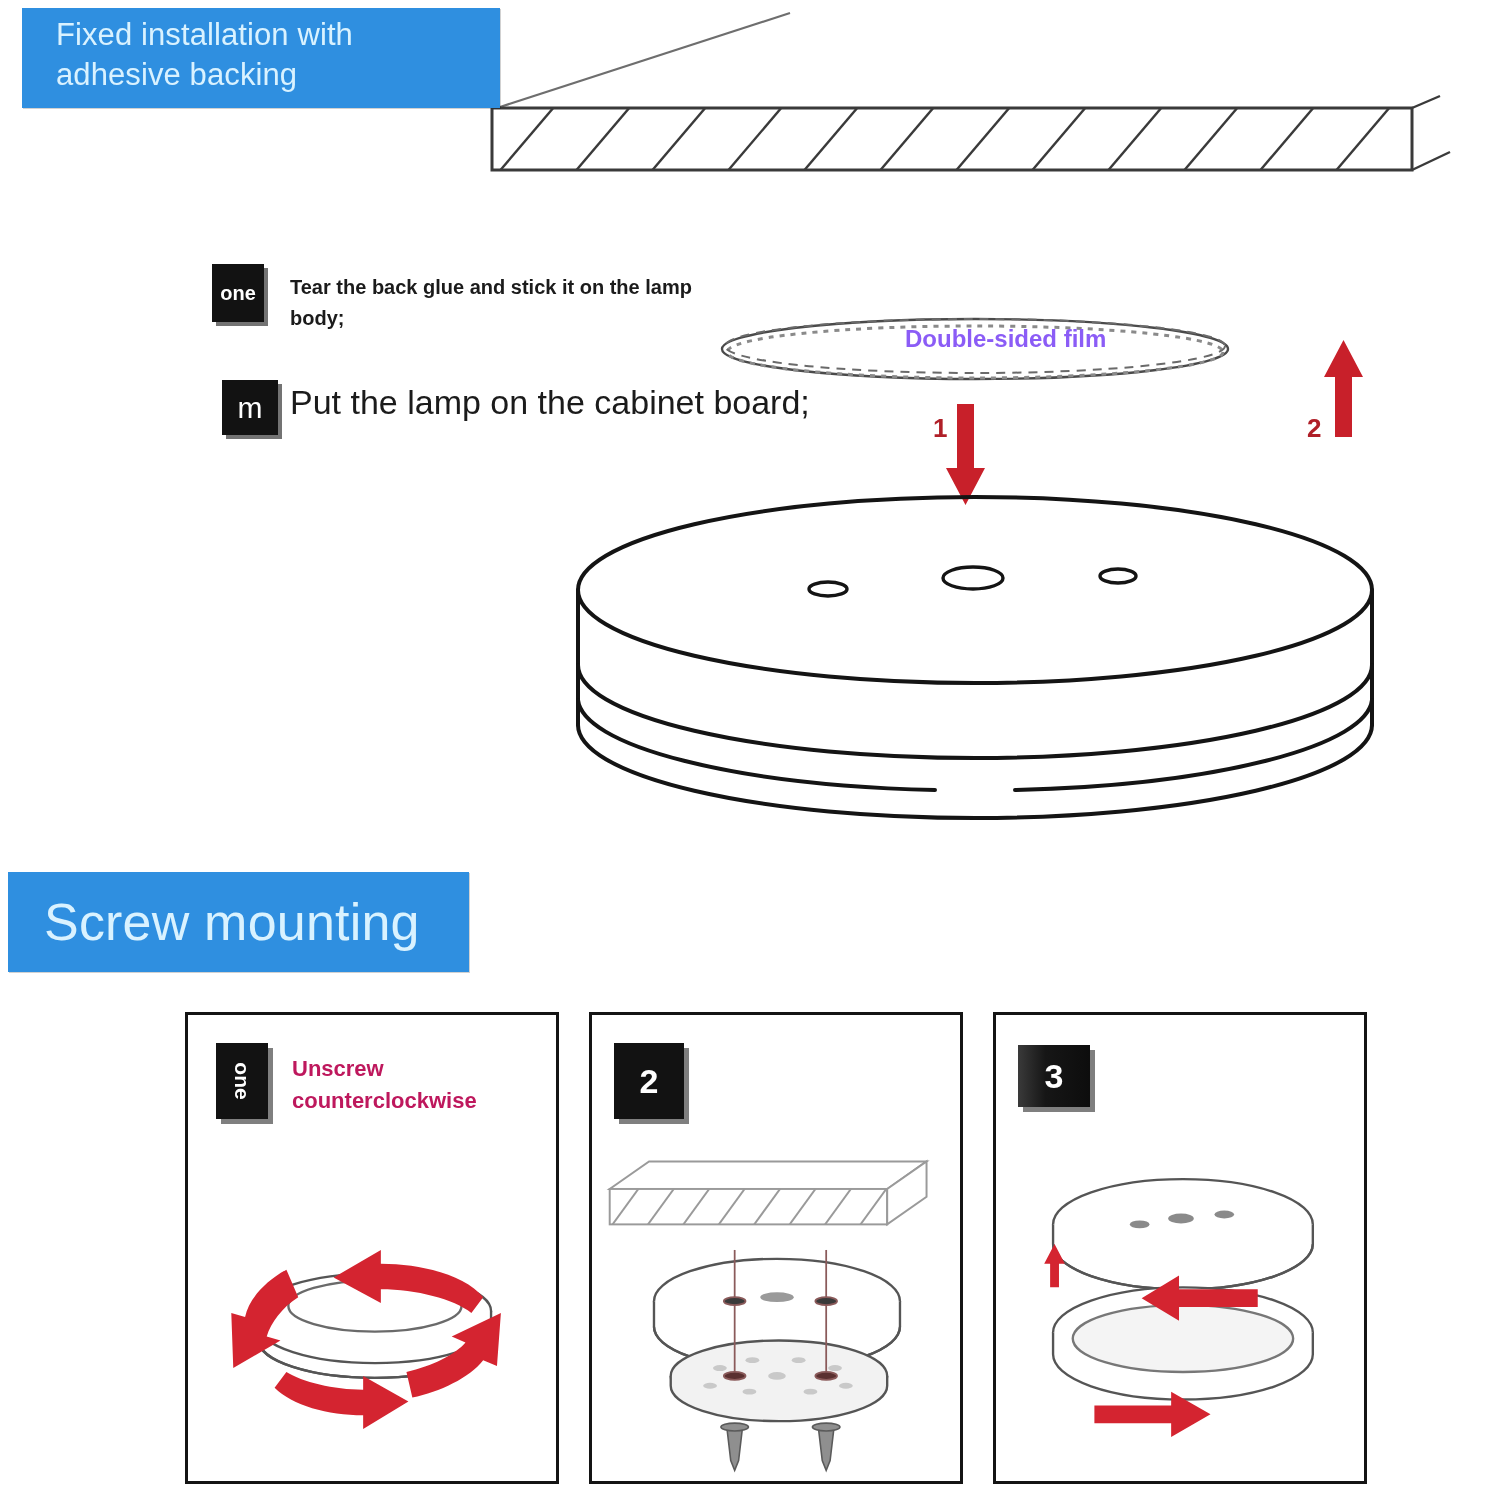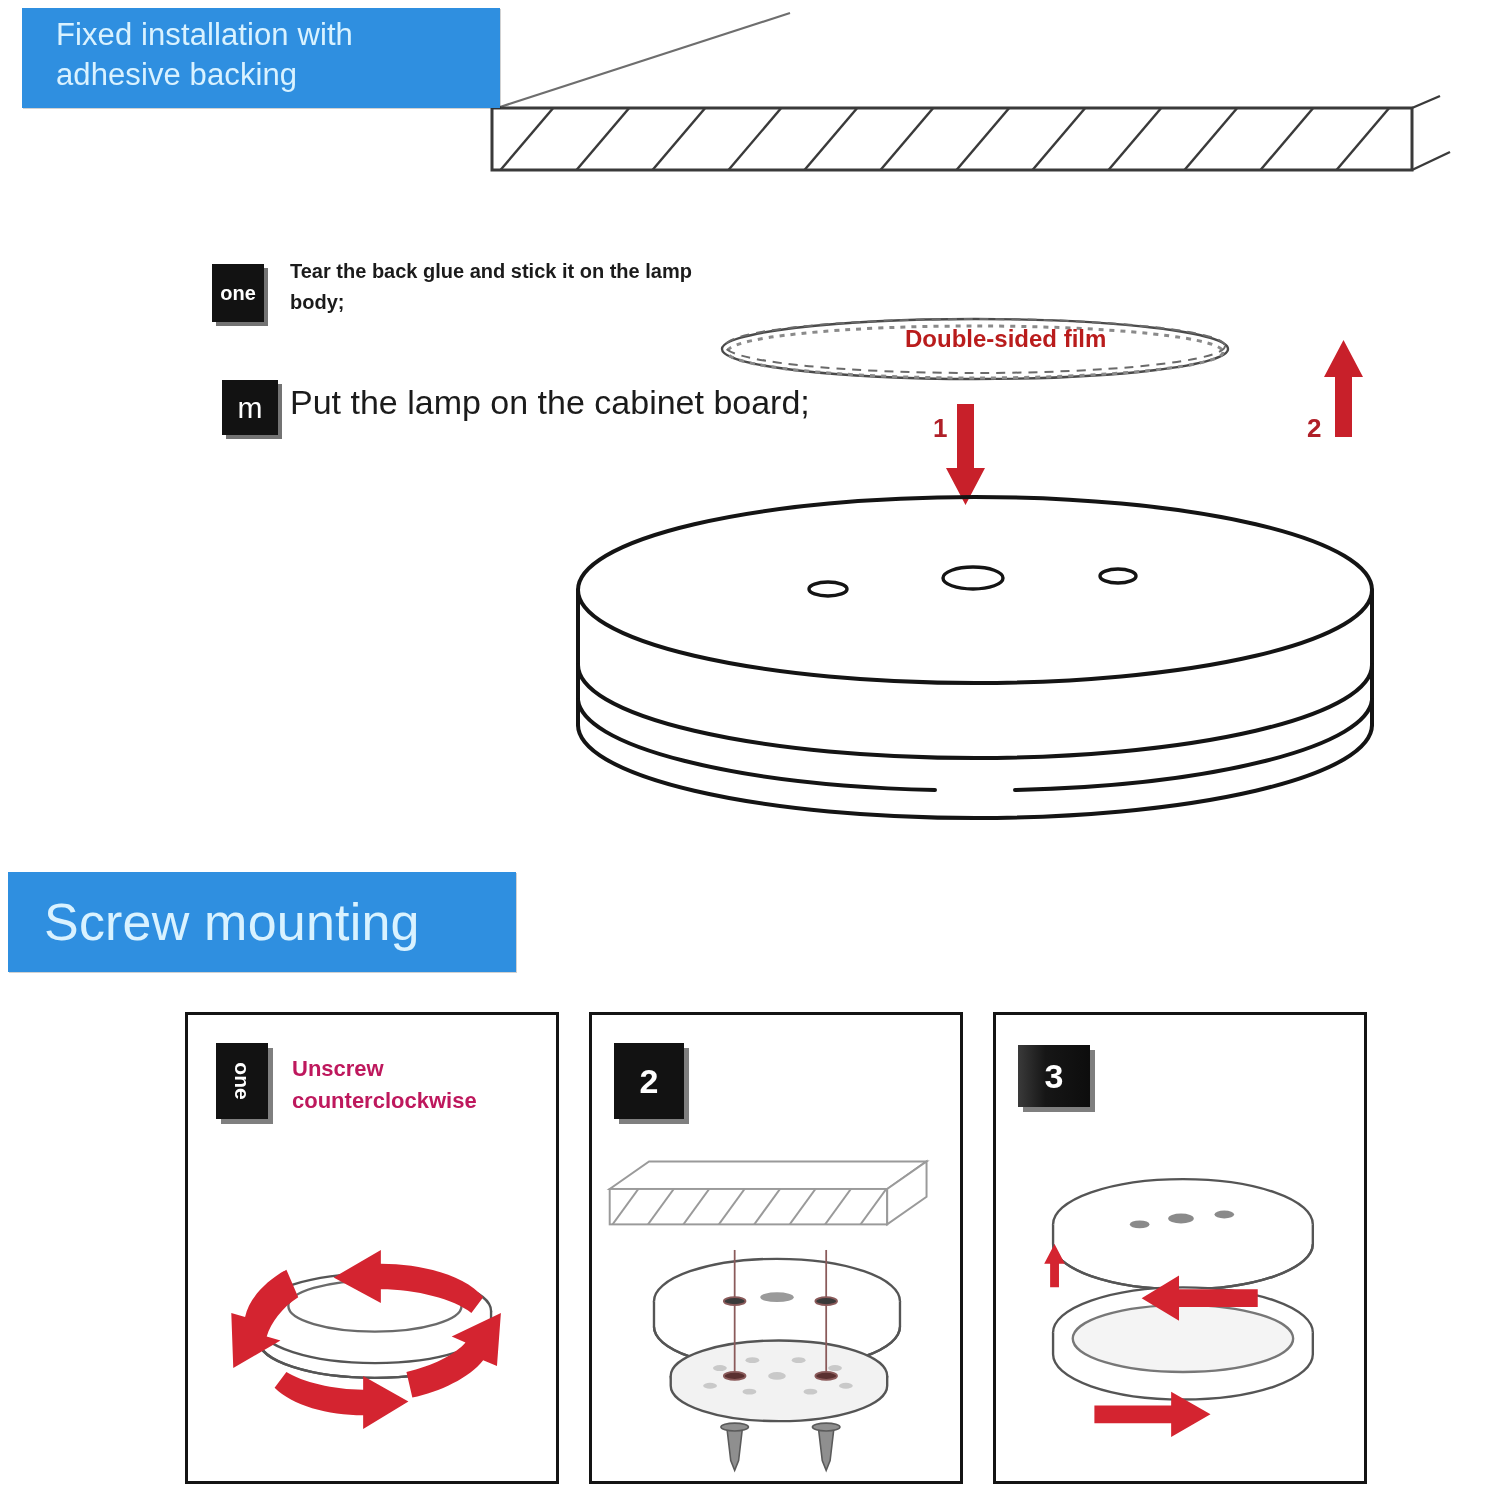--- a/index.html
+++ b/index.html
@@ -39,21 +39,21 @@
   #banner-adhesive .banner-text {
     font-size: 31px;
     line-height: 1.30;
     font-weight: 400;
     letter-spacing: 0.1px;
     white-space: pre-line;
   }
   #banner-screw {
     left: 8px;
     top: 872px;
-    width: 508px;
+    width: 461px;
     height: 100px;
     padding: 0 0 0 36px;
   }
   #banner-screw .banner-text {
     font-size: 52px;
     line-height: 1;
     font-weight: 400;
     letter-spacing: 0.2px;
   }
 
@@ -85,21 +85,21 @@
     font-weight: 400;
   }
 
   
   .step-text {
     position: absolute;
     color: #1b1b1b;
   }
   #step1-text {
     left: 290px;
-    top: 256px;
+    top: 272px;
     width: 420px;
     font-size: 20px;
     line-height: 1.55;
     font-weight: 600;
   }
   #step2-text {
     left: 290px;
     top: 382px;
     width: 600px;
     font-size: 34px;
@@ -114,21 +114,21 @@
     left: 0;
     top: 0;
     width: 1491px;
     height: 1500px;
     pointer-events: none;
   }
 
   
   .art-label {
     position: absolute;
-    color: #b91c1c;
+    color: #8b5cf6;
     font-weight: 600;
   }
   #label-film {
     left: 905px;
     top: 325px;
     font-size: 24px;
   }
   .arrow-num {
     position: absolute;
     color: #b01f28;

